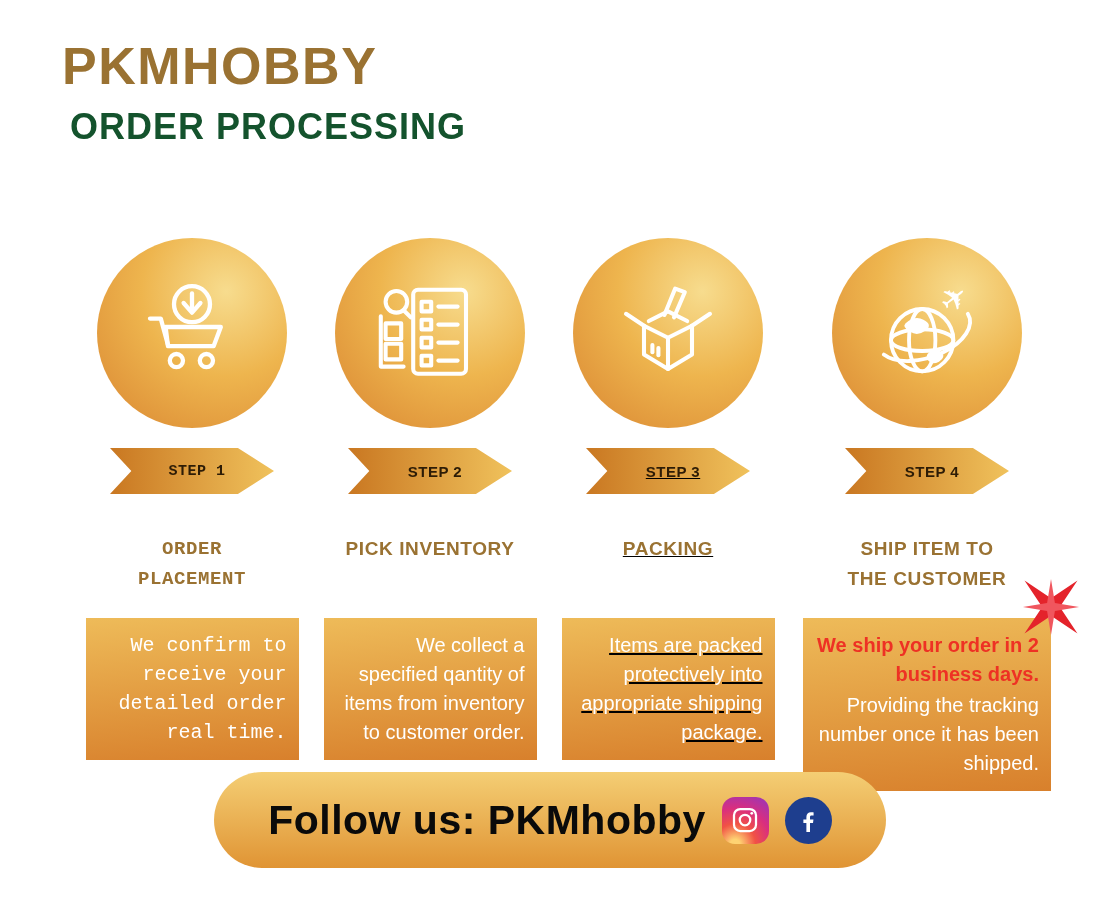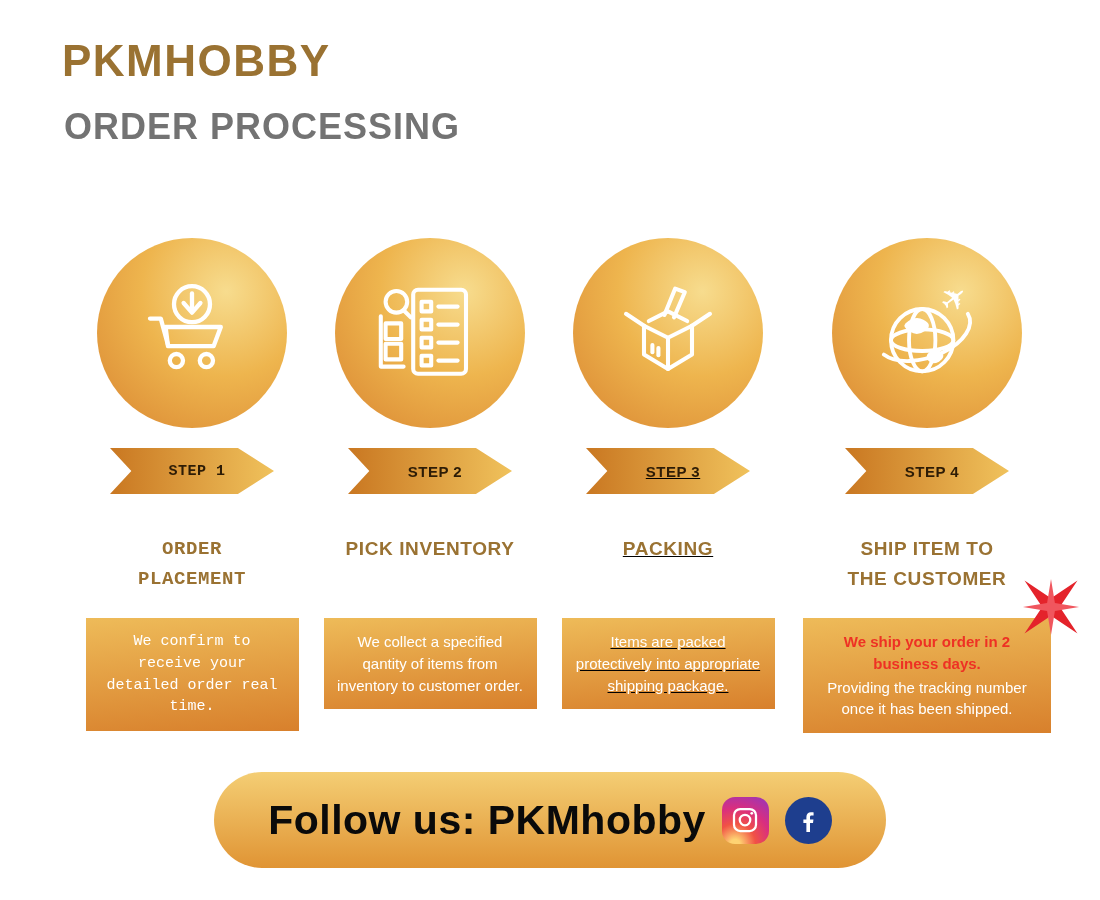--- a/index.html
+++ b/index.html
@@ -1,23 +1,23 @@
 <!DOCTYPE html>
 <html><head>
 <meta charset="utf-8">
 <style>
   html,body{margin:0;padding:0;background:#fff;}
   .page{position:relative;width:1100px;height:900px;background:#ffffff;
         font-family:"Liberation Sans",sans-serif;overflow:hidden;}
 
   
-  .brand{position:absolute;left:62px;top:36px;margin:0;font-size:44px;font-weight:800;
+  .brand{position:absolute;left:62px;top:36px;margin:0;font-size:52px;font-weight:800;
          color:#9a7232;letter-spacing:1.5px;}
-  .subtitle{position:absolute;left:64px;top:106px;margin:0;font-size:36px;font-weight:800;
-         color:#737373;letter-spacing:1px;}
+  .subtitle{position:absolute;left:70px;top:106px;margin:0;font-size:36px;font-weight:800;
+         color:#14532d;letter-spacing:1px;}
 
   
   .col{position:absolute;top:238px;display:flex;flex-direction:column;align-items:center;}
   .col1{left:77px;width:230px;font-family:Liberation Mono, monospace;}
   .col2{left:315px;width:230px;}
   .col3{left:553px;width:230px;text-decoration:underline;}
   .col4{left:798px;width:258px;}
 
   .circle{width:190px;height:190px;border-radius:50%;
           background:radial-gradient(circle at 68% 28%, #f7dc8e 0%, #eeb54e 45%, #d98531 100%);
@@ -27,22 +27,22 @@
   .arrow{margin-top:20px;width:164px;height:46px;
          background:linear-gradient(90deg,#c97721,#f0c25c);
          clip-path:polygon(0 0,78% 0,100% 50%,78% 100%,0 100%,13% 50%);
          display:flex;align-items:center;justify-content:center;}
   .arrow span{font-weight:700;font-size:15px;color:#2d1c06;letter-spacing:.5px;padding-left:10px;}
 
   .step-title{margin-top:40px;height:84px;font-size:19px;font-weight:700;color:#9a7232;
               text-align:center;letter-spacing:.6px;line-height:1.6;max-width:178px;}
 
   .desc{width:213px;background:linear-gradient(175deg,#eebb59,#d8802c);
-        color:#ffffff;font-size:15px;line-height:1.45;padding:13px 12px;
-        box-sizing:border-box;text-align:center;}
+        color:#ffffff;font-size:20px;line-height:1.45;padding:13px 12px;
+        box-sizing:border-box;text-align:right;}
   .col4 .desc{width:248px;}
   .desc .hl{display:block;color:#ee3124;font-weight:700;margin-bottom:2px;}
   .desc .body{display:block;}
 
   
   .starburst{position:absolute;left:1012px;top:568px;width:78px;height:78px;z-index:2;}
 
   
   .footer{position:absolute;left:50%;top:772px;transform:translateX(-50%);
           width:672px;height:96px;border-radius:48px;

